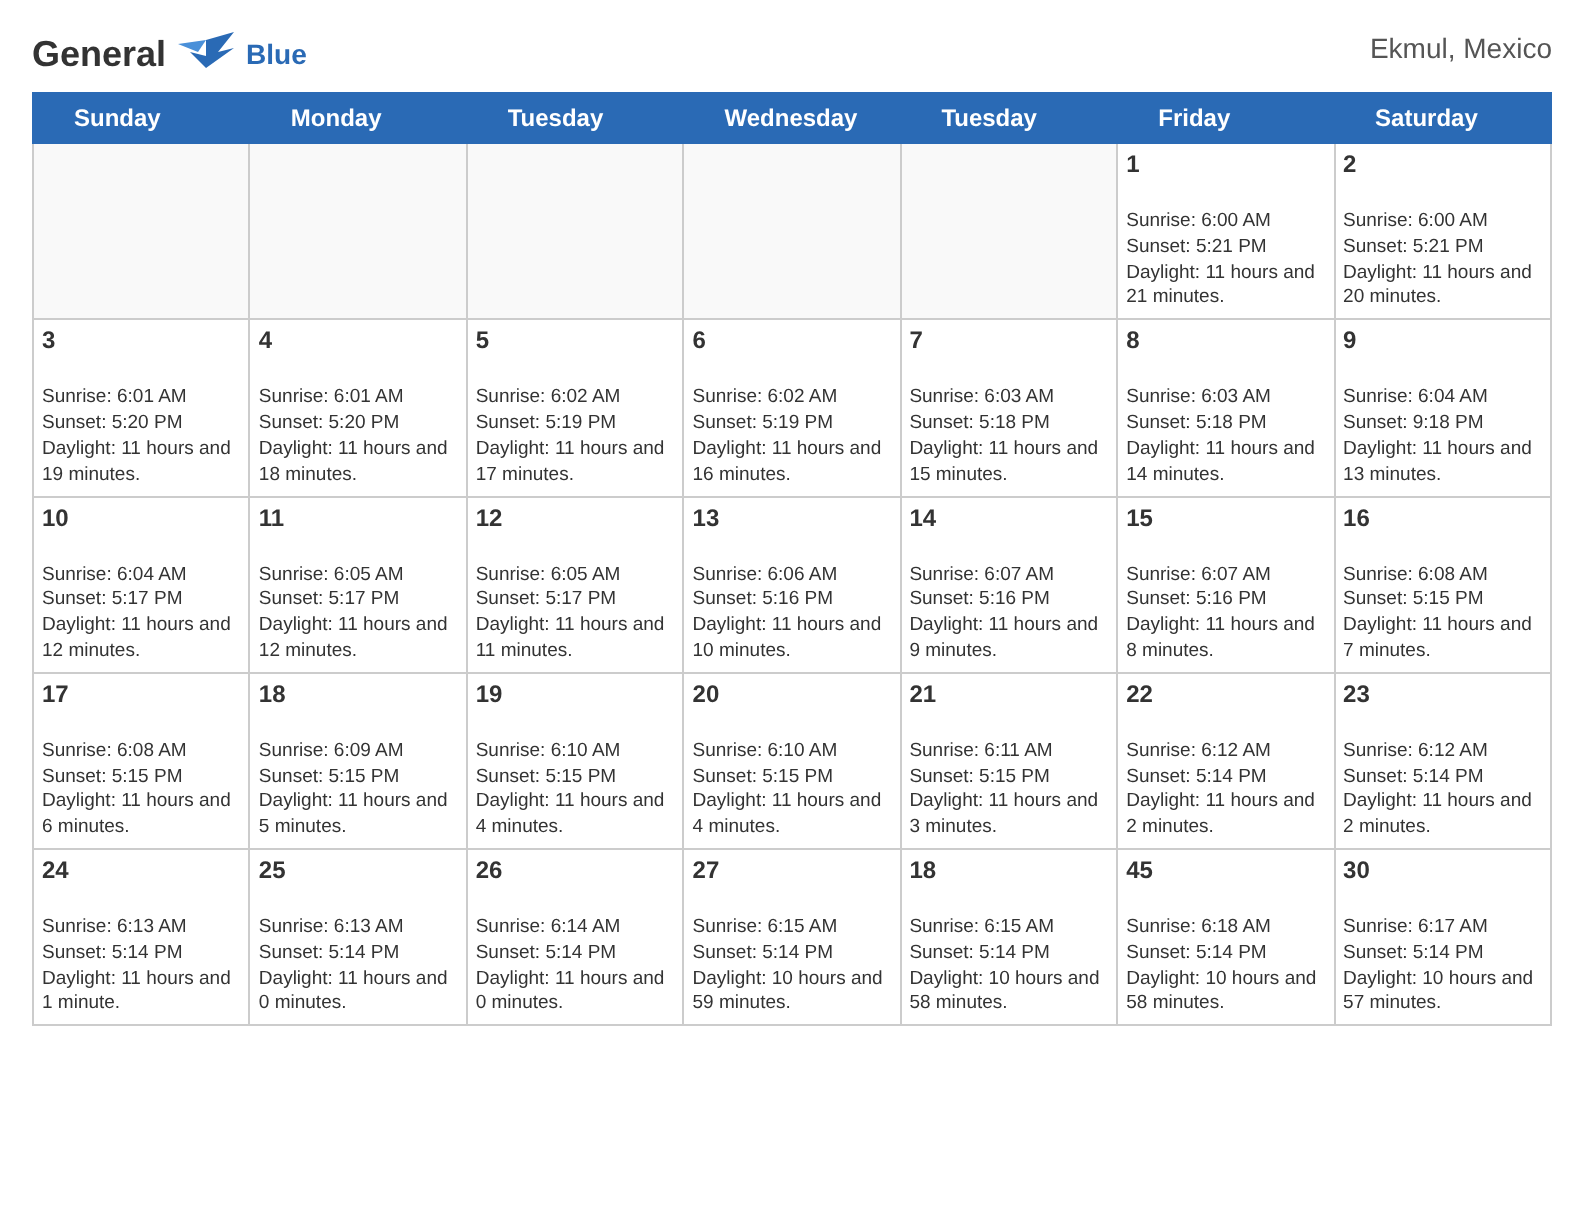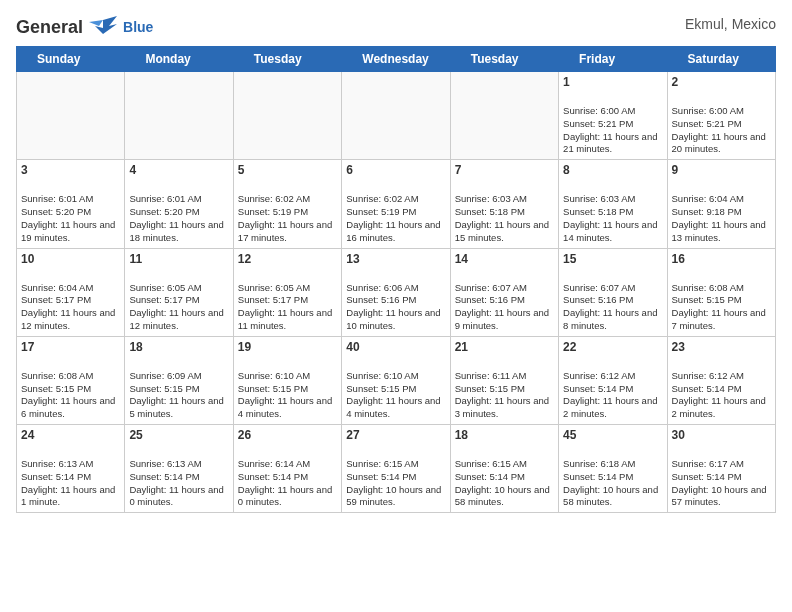--- a/index.html
+++ b/index.html
@@ -261,21 +261,21 @@
 and 5 minutes.</div>
         </td>
         <td>
           <span class="day-num">19</span>
           <div class="day-info">Sunrise: 6:10 AM
 Sunset: 5:15 PM
 Daylight: 11 hours
 and 4 minutes.</div>
         </td>
         <td>
-          <span class="day-num">40</span>
+          <span class="day-num">20</span>
           <div class="day-info">Sunrise: 6:10 AM
 Sunset: 5:15 PM
 Daylight: 11 hours
 and 4 minutes.</div>
         </td>
         <td>
           <span class="day-num">21</span>
           <div class="day-info">Sunrise: 6:11 AM
 Sunset: 5:15 PM
 Daylight: 11 hours

